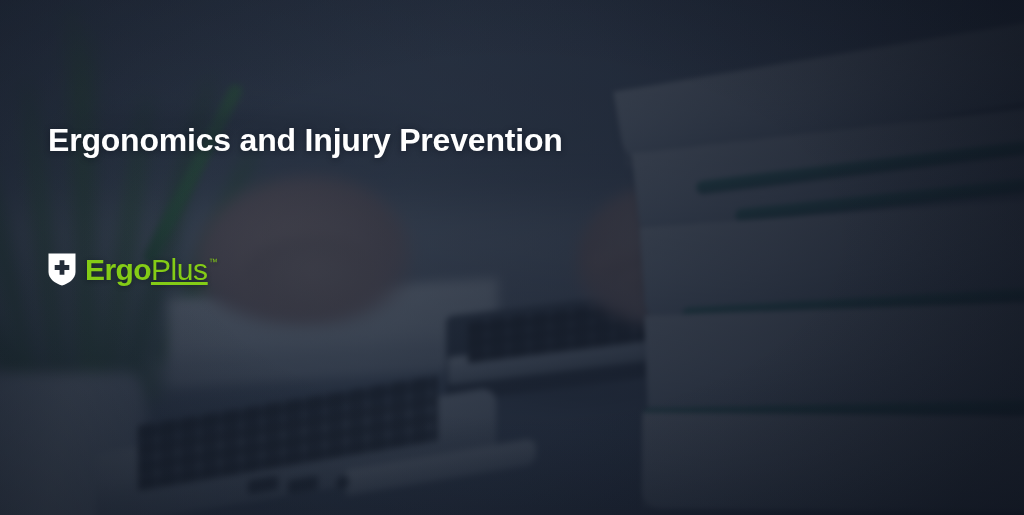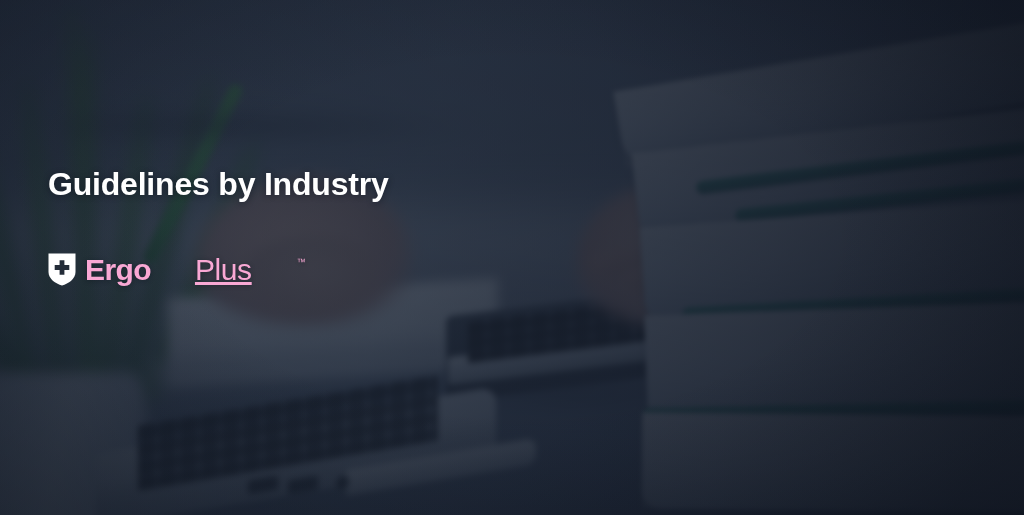--- a/index.html
+++ b/index.html
@@ -380,24 +380,23 @@
     gap: 9px;
   }
   .logo-shield {
     width: 28px;
     height: 33px;
     display: block;
   }
   .logo-wordmark {
     display: flex;
     align-items: flex-start;
-    color: #f9a8d4;
+    color: #84cc16;
     line-height: 1;
     text-shadow: 0 1px 5px rgba(8,14,24,0.40);
-    gap: 44px;
   }
   .logo-ergo {
     font-family: "Liberation Sans", sans-serif;
     font-size: 30px;
     font-weight: bold;
     letter-spacing: -0.6px;
   }
   .logo-plus {
     font-family: "Liberation Sans", sans-serif;
     font-size: 30px;
@@ -480,22 +479,21 @@
       <div class="sheetgrp g5"></div>
     </div>
   </div>
 
   <div class="overlay"></div>
   <div class="overlay-vignette"></div>
 
   <div class="content">
 
     <h1 class="headline">
-      <br>
-      <span>Guidelines by Industry</span>
+      <span>Ergonomics and Injury Prevention</span><br>
     </h1>
 
     <div class="logo">
       <span>
         <svg class="logo-shield" viewBox="0 0 28 33" xmlns="http://www.w3.org/2000/svg">
           <path d="M0.5 0.5 H27.5 V19 C27.5 26 20.5 30.5 14 32.5 C7.5 30.5 0.5 26 0.5 19 Z" fill="#ffffff"></path>
           <path d="M11.6 7.2 H16.4 V12.1 H21.3 V16.9 H16.4 V21.8 H11.6 V16.9 H6.7 V12.1 H11.6 Z" fill="#232c38"></path>
         </svg>
       </span>
       <span class="logo-wordmark">

